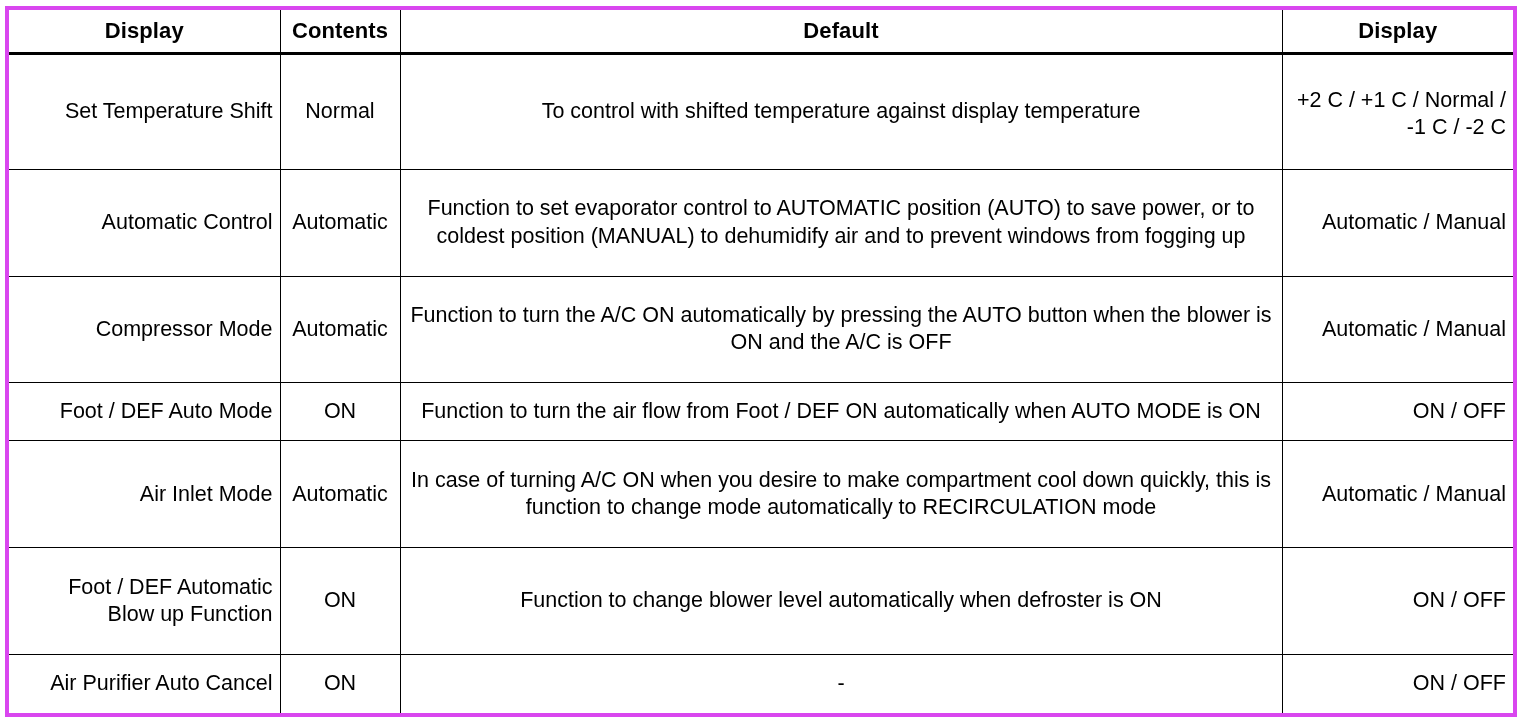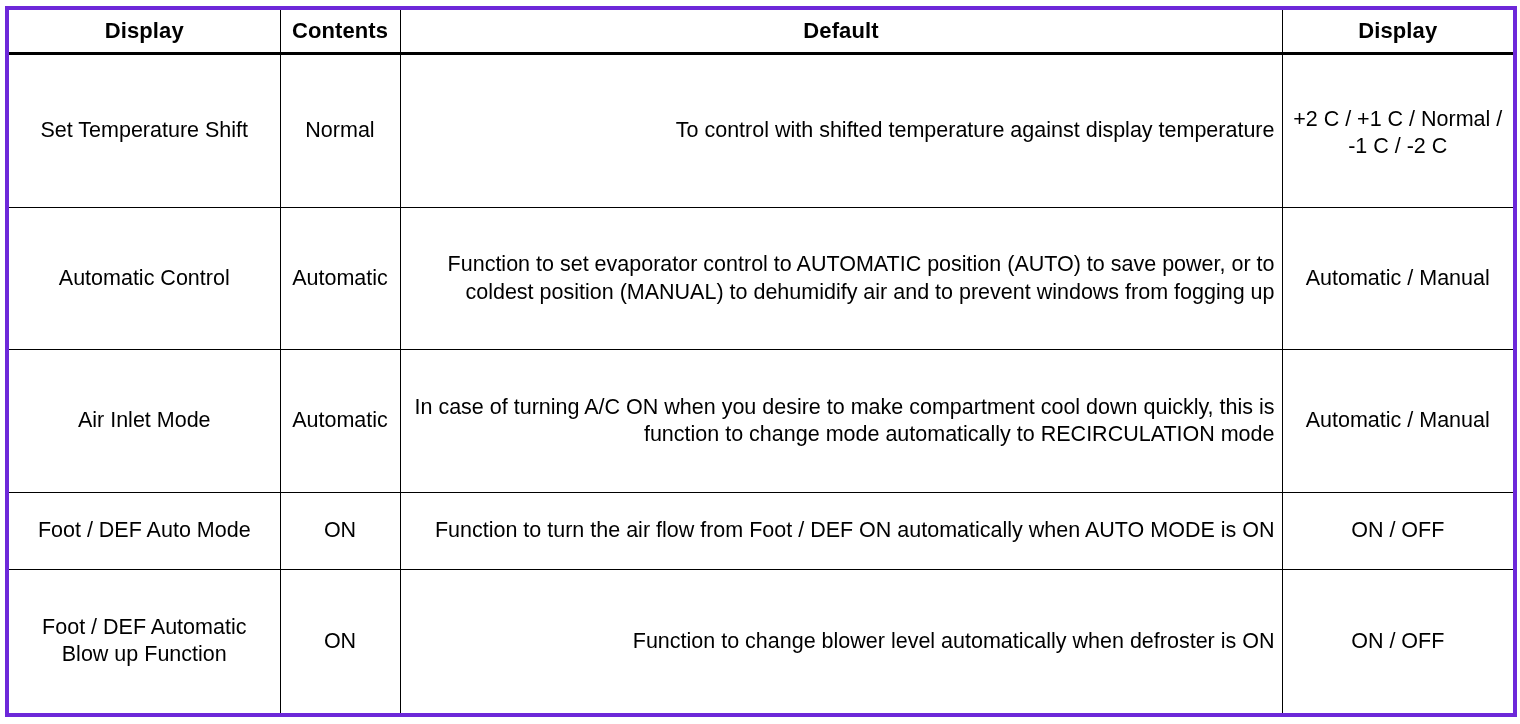--- a/index.html
+++ b/index.html
@@ -23,21 +23,21 @@
     width: 1508px;
     height: 711px;
     box-sizing: border-box;
   }
 
   table.fn-table {
     border-collapse: collapse;
     width: 1508px;
     height: 711px;
     table-layout: fixed;
-    border: 4px solid #6d28d9;
+    border: 4px solid #d946ef;
     background: #ffffff;
   }
 
   table.fn-table col.c-display  { width: 273px; }
   table.fn-table col.c-default  { width: 120px; }
   table.fn-table col.c-contents { width: 882px; }
   table.fn-table col.c-setting  { width: 233px; }
 
   table.fn-table th,
   table.fn-table td {
@@ -54,24 +54,24 @@
     border-bottom: 3.5px solid #000000;
     font-weight: bold;
     text-align: center;
     height: 42px;
     font-size: 22px;
     letter-spacing: 0.1px;
   }
 
   .cell-pad { padding: 2px 7px; }
 
-  td.col-display  { text-align: center;  vertical-align: middle; }
+  td.col-display  { text-align: right;  vertical-align: middle; }
   td.col-default  { text-align: center;  vertical-align: middle; }
-  td.col-contents { text-align: right;  vertical-align: middle; }
-  td.col-setting  { text-align: center;  vertical-align: top; }
+  td.col-contents { text-align: center;  vertical-align: middle; }
+  td.col-setting  { text-align: right;  vertical-align: top; }
 
   td.col-setting .cell-pad { padding-top: 6px; }
 
   
   tr[data-row-index="1"] td.col-setting,
   tr[data-row-index="2"] td.col-setting,
   tr[data-row-index="3"] td.col-setting,
   tr[data-row-index="4"] td.col-setting,
   tr[data-row-index="5"] td.col-setting,
   tr[data-row-index="6"] td.col-setting,
@@ -129,57 +129,85 @@
           <td class="col-default">
             <div class="cell-pad">Automatic</div>
           </td>
           <td class="col-contents">
             <div class="cell-pad">Function to set evaporator control to AUTOMATIC position (AUTO) to save power, or to coldest position (MANUAL) to dehumidify air and to prevent windows from fogging up</div>
           </td>
           <td class="col-setting">
             <div class="cell-pad">Automatic / Manual</div>
           </td>
         </tr>
+        <tr data-row-index="3">
+          <td class="col-display">
+            <div class="cell-pad">Compressor Mode</div>
+          </td>
+          <td class="col-default">
+            <div class="cell-pad">Automatic</div>
+          </td>
+          <td class="col-contents">
+            <div class="cell-pad">Function to turn the A/C ON automatically by pressing the AUTO button when the blower is ON and the A/C is OFF</div>
+          </td>
+          <td class="col-setting">
+            <div class="cell-pad">Automatic / Manual</div>
+          </td>
+        </tr>
+        <tr data-row-index="5">
+          <td class="col-display">
+            <div class="cell-pad">Foot / DEF Auto Mode</div>
+          </td>
+          <td class="col-default">
+            <div class="cell-pad">ON</div>
+          </td>
+          <td class="col-contents">
+            <div class="cell-pad">Function to turn the air flow from Foot / DEF ON automatically when AUTO MODE is ON</div>
+          </td>
+          <td class="col-setting">
+            <div class="cell-pad">ON / OFF</div>
+          </td>
+        </tr>
         <tr data-row-index="4">
           <td class="col-display">
             <div class="cell-pad">Air Inlet Mode</div>
           </td>
           <td class="col-default">
             <div class="cell-pad">Automatic</div>
           </td>
           <td class="col-contents">
             <div class="cell-pad">In case of turning A/C ON when you desire to make compartment cool down quickly, this is function to change mode automatically to RECIRCULATION mode</div>
           </td>
           <td class="col-setting">
             <div class="cell-pad">Automatic / Manual</div>
           </td>
         </tr>
-        <tr data-row-index="5">
-          <td class="col-display">
-            <div class="cell-pad">Foot / DEF Auto Mode</div>
+        <tr data-row-index="6">
+          <td class="col-display">
+            <div class="cell-pad">Foot / DEF Automatic Blow up Function</div>
           </td>
           <td class="col-default">
             <div class="cell-pad">ON</div>
           </td>
           <td class="col-contents">
-            <div class="cell-pad">Function to turn the air flow from Foot / DEF ON automatically when AUTO MODE is ON</div>
+            <div class="cell-pad">Function to change blower level automatically when defroster is ON</div>
           </td>
           <td class="col-setting">
             <div class="cell-pad">ON / OFF</div>
           </td>
         </tr>
-        <tr data-row-index="6">
-          <td class="col-display">
-            <div class="cell-pad">Foot / DEF Automatic Blow up Function</div>
+        <tr data-row-index="7">
+          <td class="col-display">
+            <div class="cell-pad">Air Purifier Auto Cancel</div>
           </td>
           <td class="col-default">
             <div class="cell-pad">ON</div>
           </td>
           <td class="col-contents">
-            <div class="cell-pad">Function to change blower level automatically when defroster is ON</div>
+            <div class="cell-pad">-</div>
           </td>
           <td class="col-setting">
             <div class="cell-pad">ON / OFF</div>
           </td>
         </tr>
       </tbody>
   </table>
 </div>
 
 </body></html>

